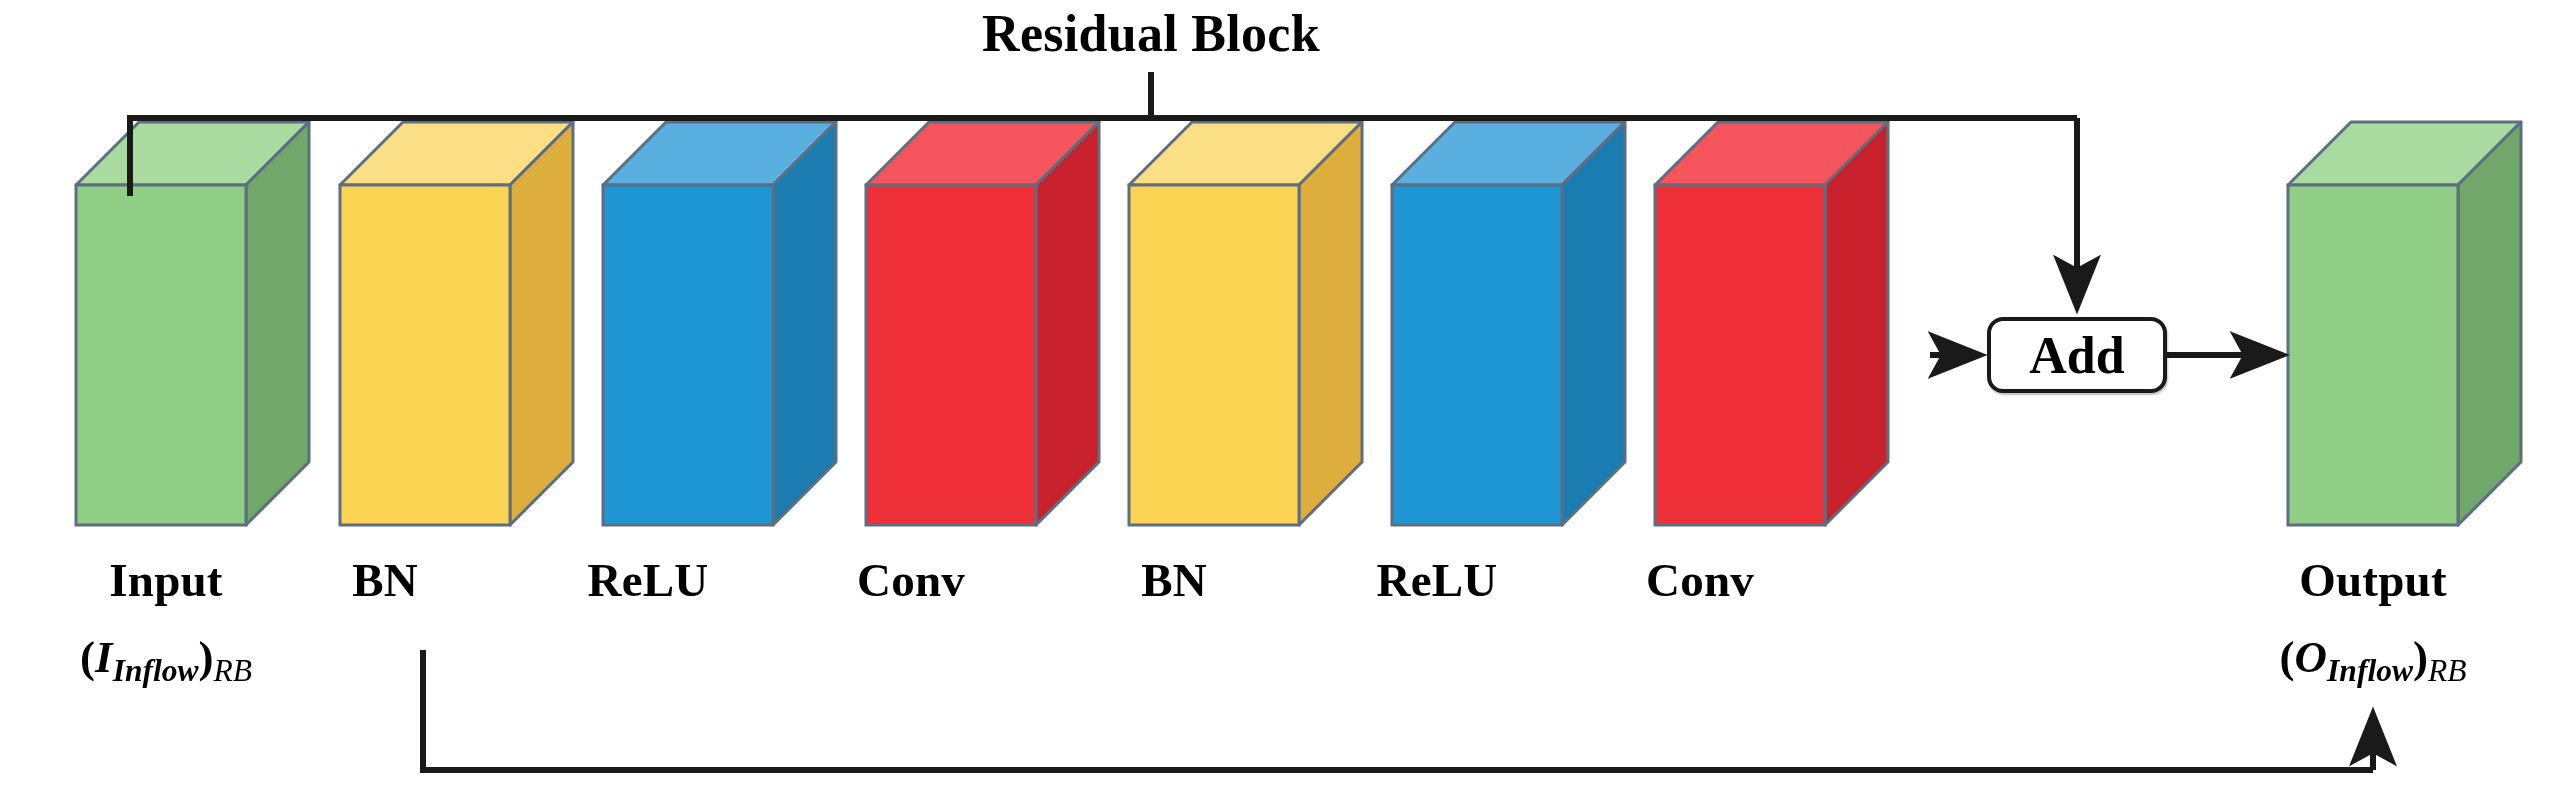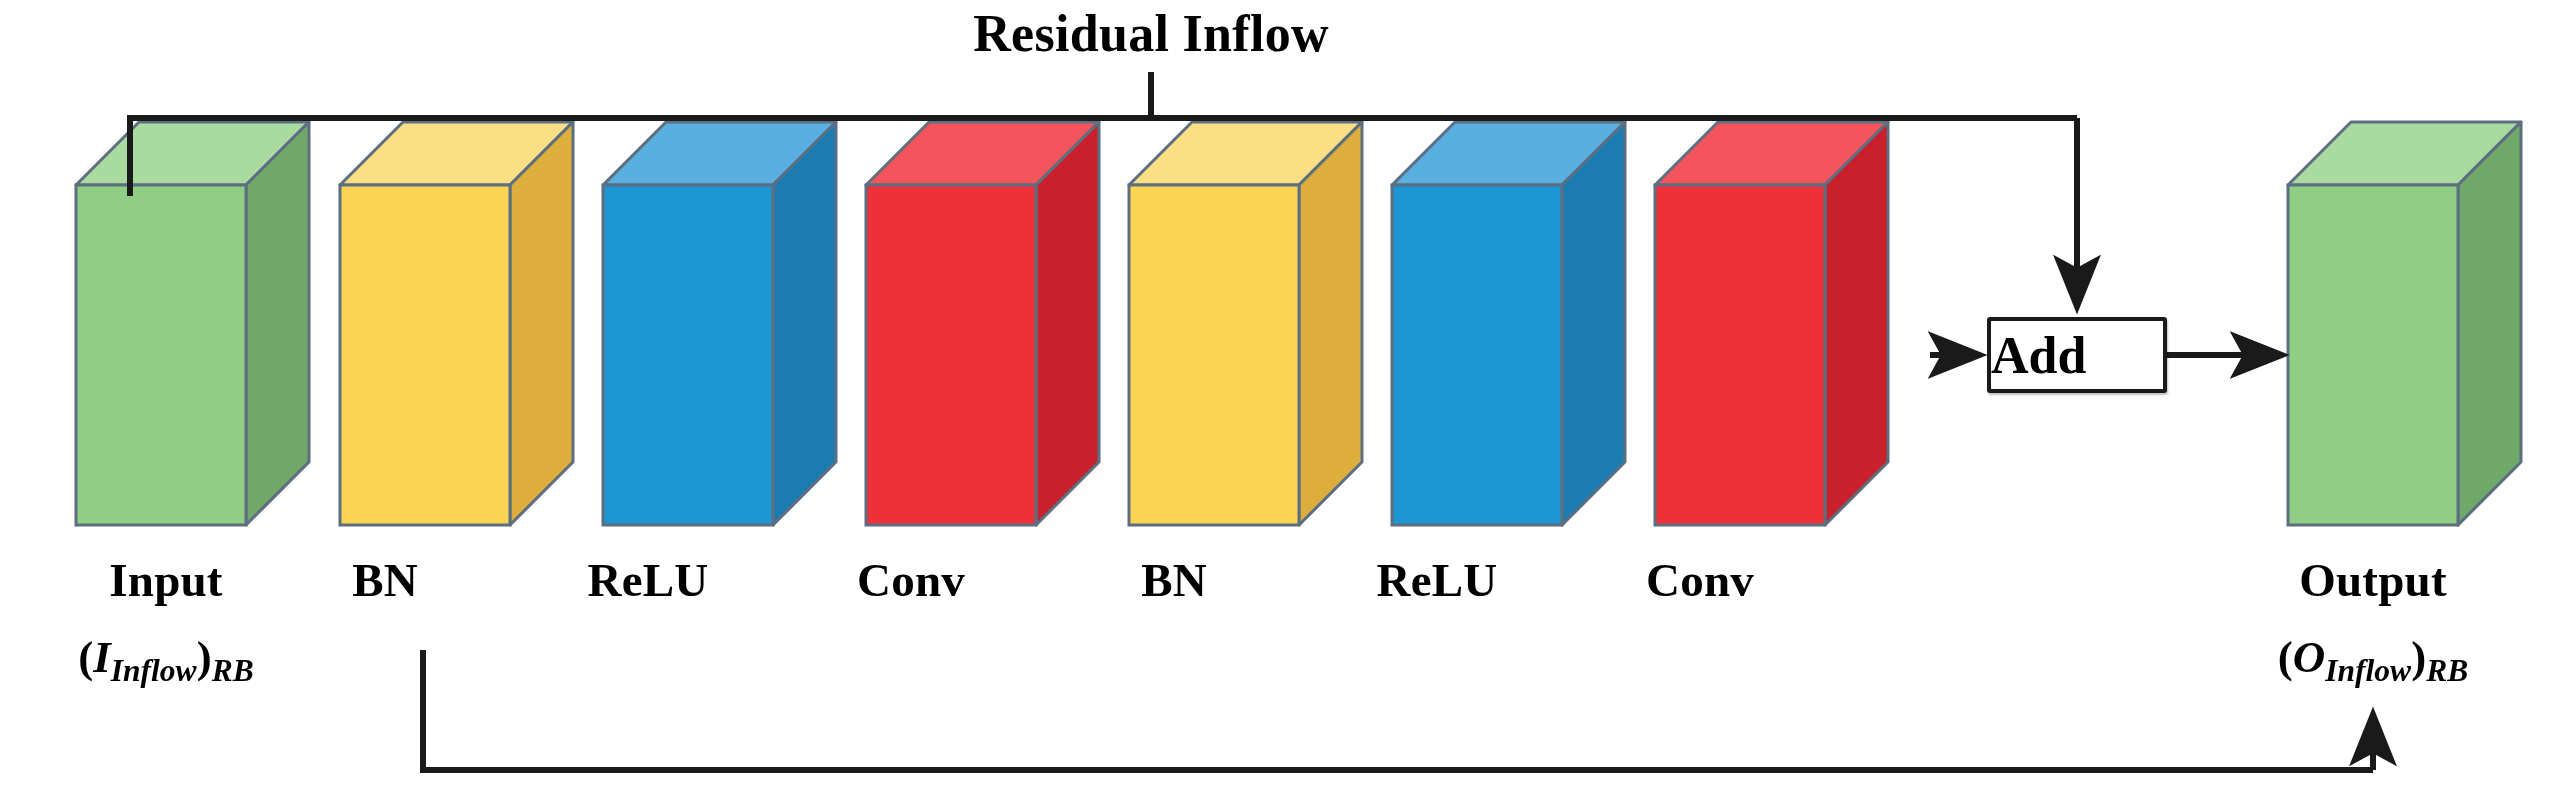--- a/index.html
+++ b/index.html
@@ -46,32 +46,32 @@
     font-size:0.70em;
     font-style:italic;
     font-weight:bold;
     vertical-align:-0.28em;
     letter-spacing:0px;
     text-align:right;
   }
   .lbl-sub .rb{
     font-size:0.70em;
     font-style:italic;
-    font-weight:bold;
+    font-weight:normal;
     vertical-align:-0.28em;
   }
   .add-box{
     position:absolute;
     box-sizing:border-box;
     background:#ffffff;
     border:4px solid #1a1a1a;
-    border-radius:3px;
+    border-radius:16px;
     display:flex;
     align-items:center;
-    justify-content:flex-start;
+    justify-content:center;
     font-weight:bold;
     font-size:52px;
     color:#000000;
     box-shadow:1px 2px 2px rgba(0,0,0,0.25);
   }
 </style>
 </head>
 <body>
 
 <div id="stage" style="width: 2556px; height: 793px; background: rgb(255, 255, 255);">
@@ -137,21 +137,21 @@
 
     <path d="M 2167,355 L 2280,355" stroke="#1a1a1a" stroke-width="6" fill="none" marker-end="url(#arrowhead)"></path>
 
     <g>
       <path d="M 423,650 L 423,770" stroke="#1a1a1a" stroke-width="6" fill="none"></path>
       <path d="M 420,770 L 2373,770" stroke="#1a1a1a" stroke-width="6" fill="none"></path>
       <path d="M 2373,770 L 2373,716" stroke="#1a1a1a" stroke-width="6" fill="none" marker-end="url(#arrowhead)"></path>
     </g>
   </svg>
 
-  <div class="lbl lbl-title" style="left:851px; top:8px; width:600px;">Residual Inflow</div>
+  <div class="lbl lbl-title" style="left:851px; top:8px; width:600px;">Residual Block</div>
 
   <div class="add-box" id="add-node" style="left: 1987px; top: 317px; width: 180px; height: 76px;">
     <span>Add</span>
   </div>
 
   <div class="lbl lbl-main" style="left:-44px; top:557px; width:420px;">Input</div>
   <div class="lbl lbl-sub" style="left:-44px; top:635px; width:420px;">
     <span class="paren">(</span><span>I</span><sub>Inflow</sub><span class="paren">)</span><span class="rb">RB</span>
   </div>
 

